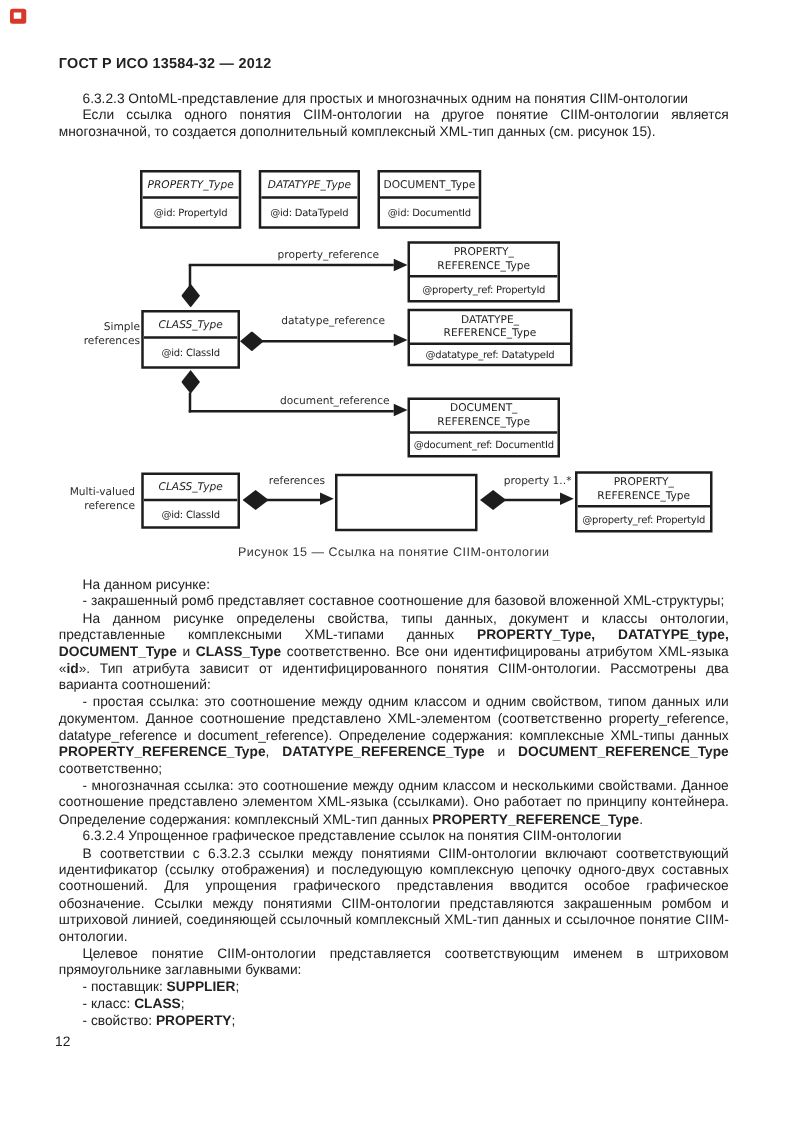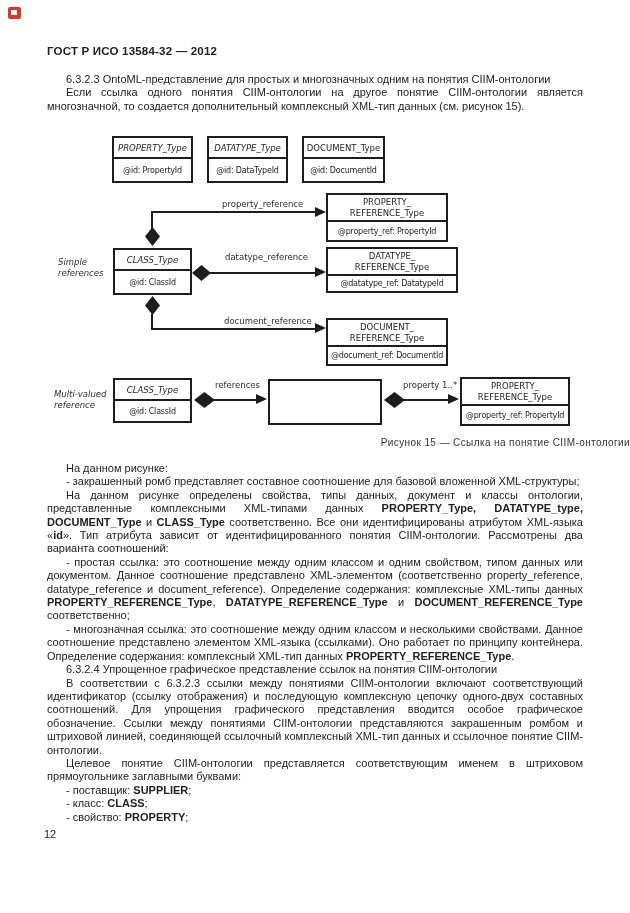--- a/index.html
+++ b/index.html
@@ -21,23 +21,23 @@
   .bt2{border-bottom:2px solid #1d1d1d;text-align:center;font-size:8.5px;line-height:11px;padding:2px 0 1px;}
   .ba{flex:1;display:flex;align-items:center;justify-content:center;font-size:8px;letter-spacing:-0.2px;white-space:nowrap;}
   .pbox{justify-content:center;text-align:center;font-size:8.5px;line-height:12px;gap:44px;}
   .it{font-style:italic;}
   .hl{position:absolute;height:2px;background:#1d1d1d;}
   .vl{position:absolute;width:2px;background:#1d1d1d;}
   .dia{position:absolute;background:#1d1d1d;clip-path:polygon(50% 0,100% 50%,50% 100%,0 50%);}
   .arr{position:absolute;width:0;height:0;border-top:5px solid transparent;border-bottom:5px solid transparent;
        border-left:11px solid #1d1d1d;}
   .alab{position:absolute;font-family:"DejaVu Sans",sans-serif;font-size:8.5px;color:#2c2c2c;white-space:nowrap;}
-  .slab{position:absolute;font-family:"DejaVu Sans",sans-serif;font-style:italic;font-size:8.5px;color:#2c2c2c;
-        text-align:left;line-height:10.5px;}
-  .caption{position:absolute;left:0;top:437px;width:630px;text-align:right;font-size:10px;color:#333;letter-spacing:.4px;}
+  .slab{position:absolute;font-family:"DejaVu Sans",sans-serif;font-size:8.5px;color:#2c2c2c;
+        text-align:right;line-height:10.5px;}
+  .caption{position:absolute;left:0;top:437px;width:630px;text-align:center;font-size:10px;color:#333;letter-spacing:.4px;}
 </style>
 </head>
 <body>
 
 <div class="page">
 
   <div class="redicon"></div>
 
   <div class="hdr">ГОСТ Р ИСО 13584-32 — 2012</div>
 

